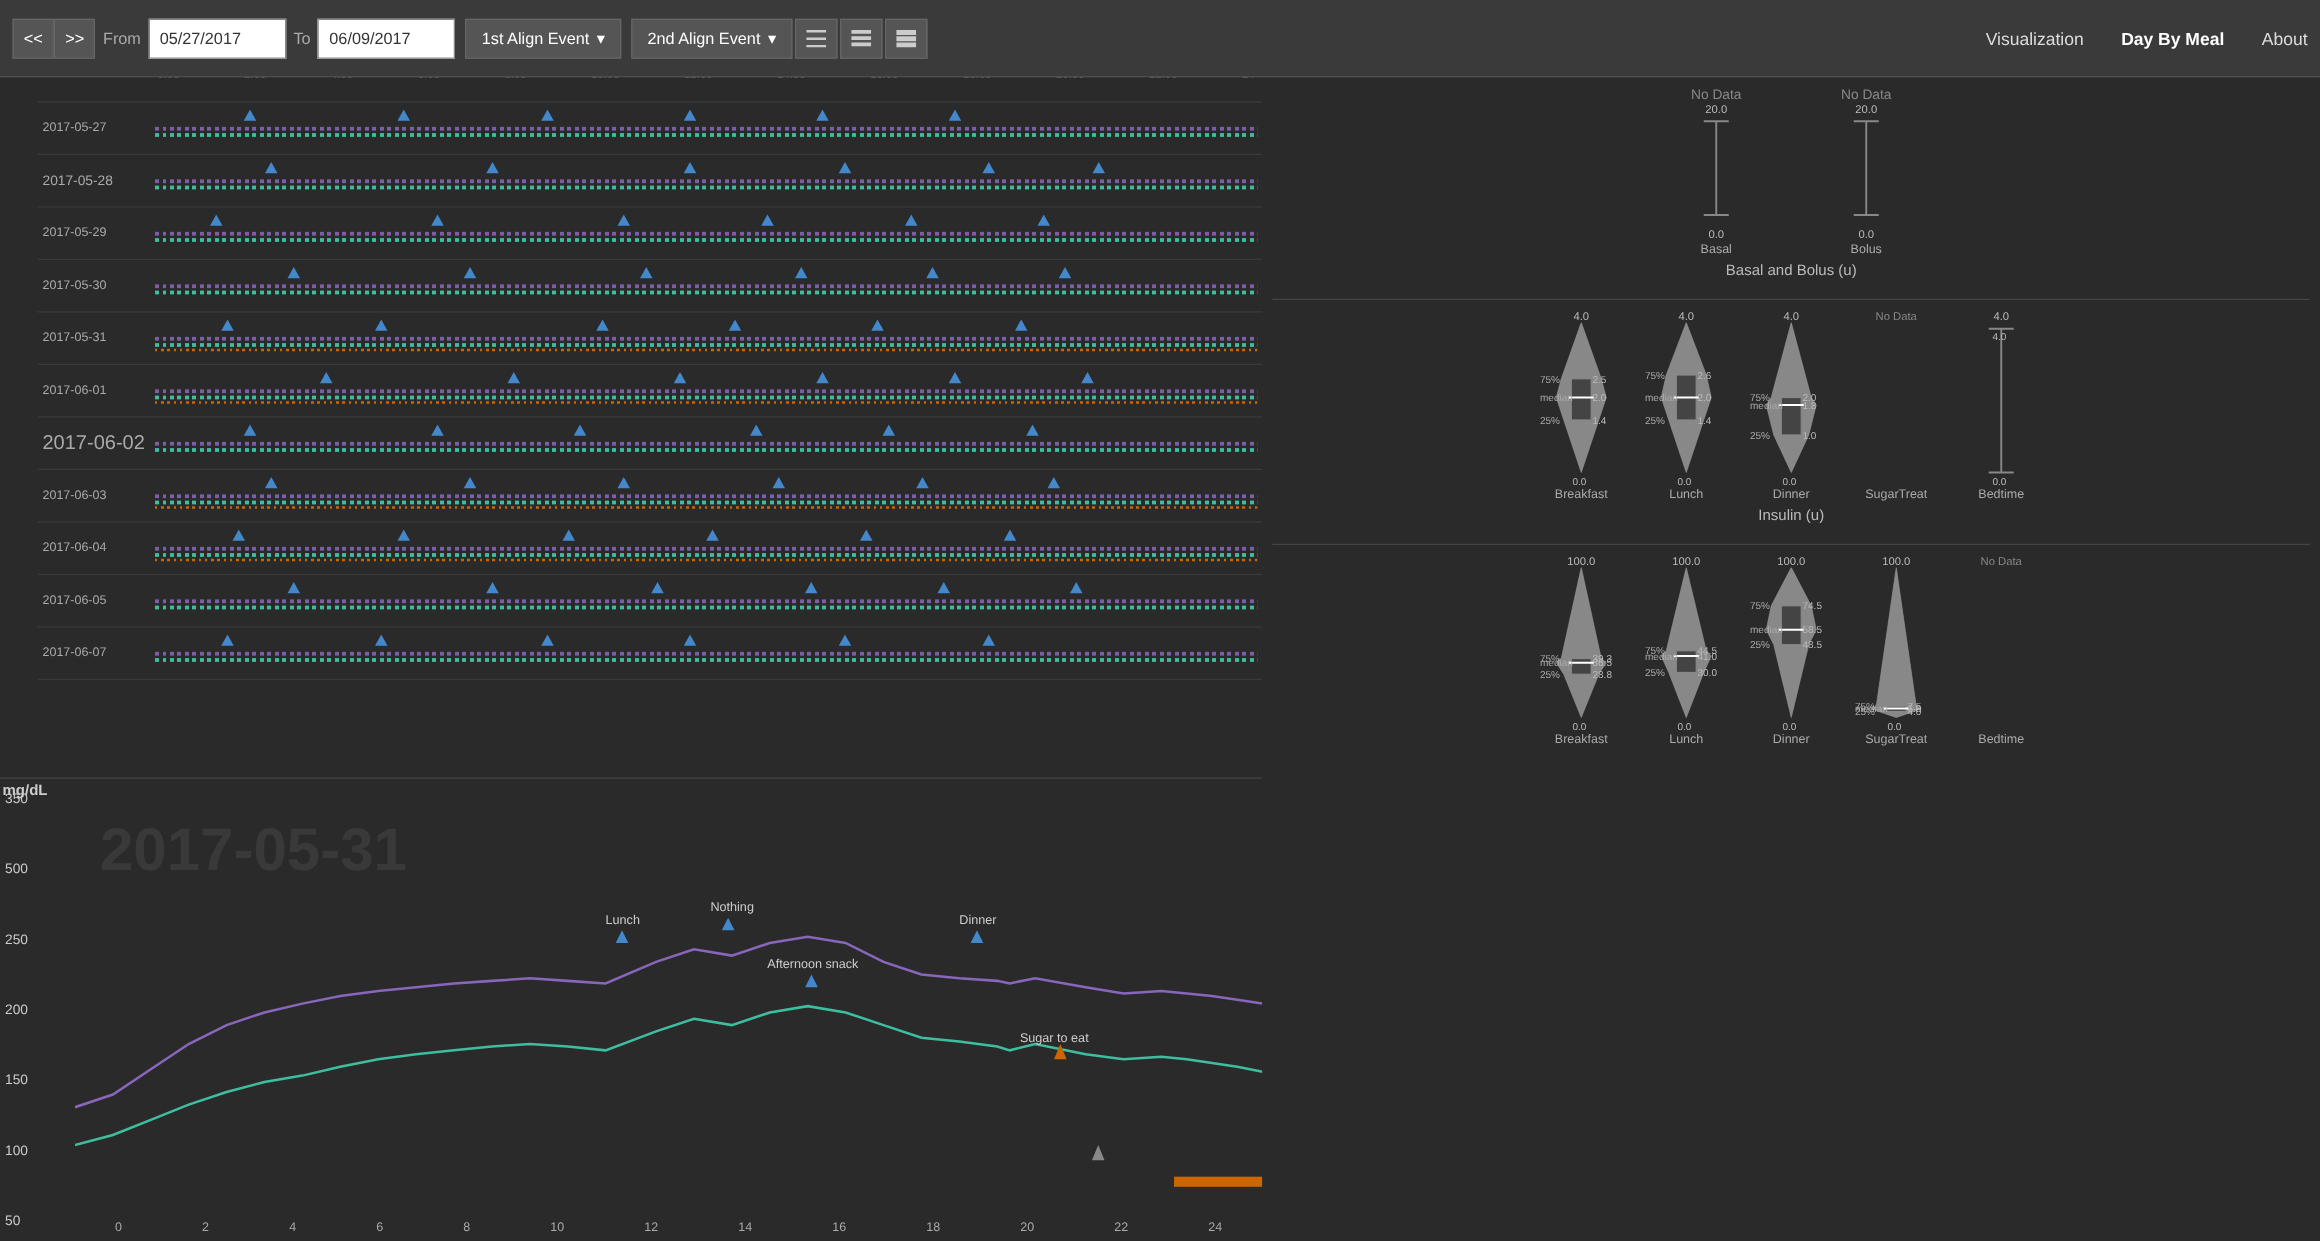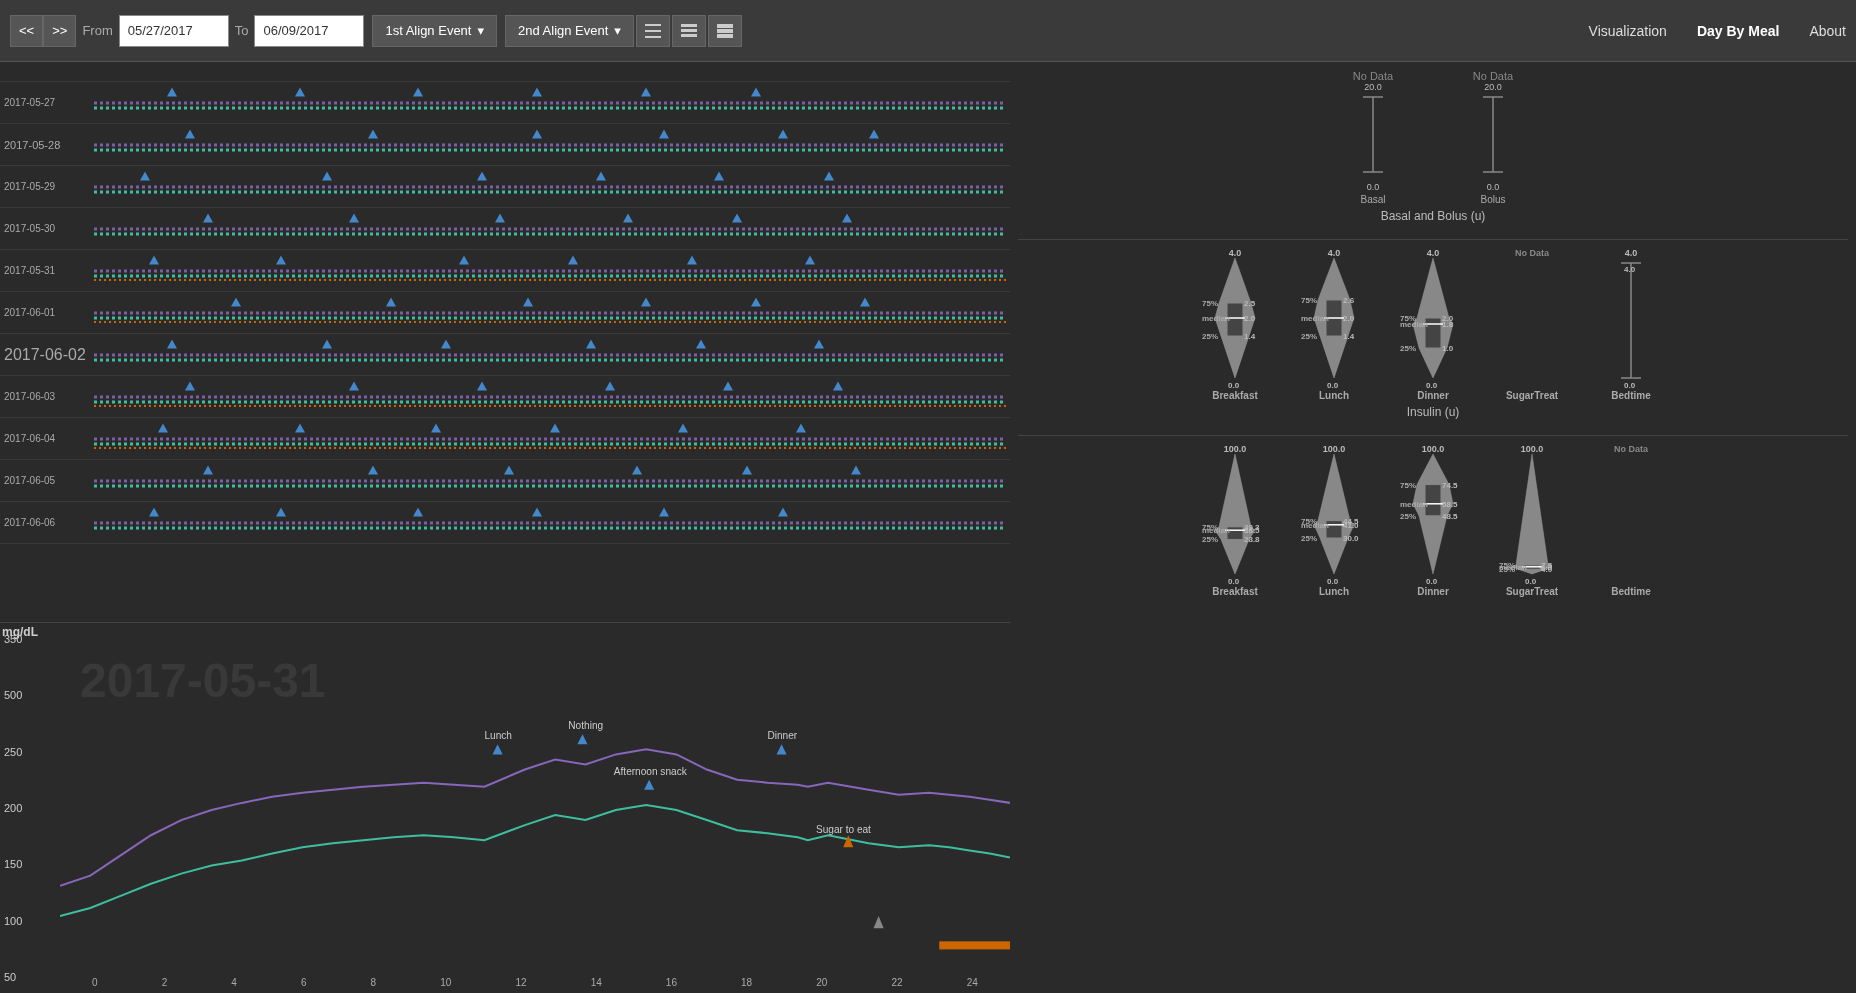--- a/index.html
+++ b/index.html
@@ -26,39 +26,39 @@
     .nav-link { color: #ddd; font-size: 14px; margin-left: 30px; cursor: pointer; text-decoration: none; }
     .nav-link.active { color: #fff; font-weight: bold; }
 
     
     .main-layout { display: flex; height: calc(993px - 62px); }
 
     
     .left-panel { flex: 0 0 1010px; overflow: hidden; background: #2a2a2a; }
 
     
-    .timeline-container { height: 560px; overflow-y: hidden; }
+    .timeline-container { height: 560px; overflow-y: hidden; margin-left: 30px; }
     .timeline-row { display: flex; align-items: center; border-bottom: 1px solid #3a3a3a; height: 42px; padding: 0 4px; }
     .row-label { width: 90px; font-size: 11px; color: #aaa; flex-shrink: 0; }
     .row-chart { flex: 1; height: 36px; position: relative; overflow: hidden; }
 
     
     .detail-chart { height: calc(993px - 62px - 560px); background: #2a2a2a; border-top: 1px solid #444; position: relative; padding-left: 60px; }
     .detail-y-label { position: absolute; left: 2px; top: 10px; font-size: 11px; color: #aaa; }
     .detail-y-axis { position: absolute; left: 0; top: 0; bottom: 0; width: 60px; display: flex; flex-direction: column; justify-content: space-between; padding: 10px 4px; }
     .detail-bg-text { position: absolute; left: 80px; top: 30px; font-size: 48px; color: rgba(255,255,255,0.07); font-weight: bold; }
     .detail-x-axis { position: absolute; bottom: 0; left: 0; right: 0; height: 16px; display: flex; justify-content: space-around; color: #aaa; font-size: 10px; }
 
     
     .right-panel { flex: 1; background: #2a2a2a; padding: 8px; overflow-y: auto; }
     .right-section { margin-bottom: 16px; }
     .section-title { text-align: center; color: #bbb; font-size: 12px; margin: 4px 0; }
 
     
-    .violin-row { display: flex; gap: 24px; justify-content: center; flex-wrap: wrap; font-weight: bold; }
+    .violin-row { display: flex; gap: 9px; justify-content: center; flex-wrap: wrap; }
     .violin-item { display: flex; flex-direction: column; align-items: center; width: 75px; }
     .violin-label { font-size: 10px; color: #aaa; text-align: center; margin-top: 2px; }
 
     
     .no-data { color: #888; font-size: 11px; }
 
     
     .dot-line {
       position: absolute; top: 50%; transform: translateY(-50%);
       height: 3px; width: 100%;
@@ -298,21 +298,21 @@
               <div class="dot-line-green"></div>
               <div class="triangle-up" style="left: 12%; top: 20%;"></div>
               <div class="triangle-up" style="left: 30%; top: 20%;"></div>
               <div class="triangle-up" style="left: 45%; top: 20%;"></div>
               <div class="triangle-up" style="left: 59%; top: 20%;"></div>
               <div class="triangle-up" style="left: 71%; top: 20%;"></div>
               <div class="triangle-up" style="left: 83%; top: 20%;"></div>
             </div>
           </div>
           <div class="timeline-row">
-            <div class="row-label" style="font-size: 10px; color: rgb(170, 170, 170);">2017-06-06</div>
+            <div class="row-label" style="font-size: 10px; color: rgb(170, 170, 170);">2017-06-07</div>
             <div class="row-chart" style="position: relative; height: 36px;">
               <div class="dot-line"></div>
               <div class="dot-line-green"></div>
               <div class="triangle-up" style="left: 6%; top: 20%;"></div>
               <div class="triangle-up" style="left: 20%; top: 20%;"></div>
               <div class="triangle-up" style="left: 35%; top: 20%;"></div>
               <div class="triangle-up" style="left: 48%; top: 20%;"></div>
               <div class="triangle-up" style="left: 62%; top: 20%;"></div>
               <div class="triangle-up" style="left: 75%; top: 20%;"></div>
             </div>

